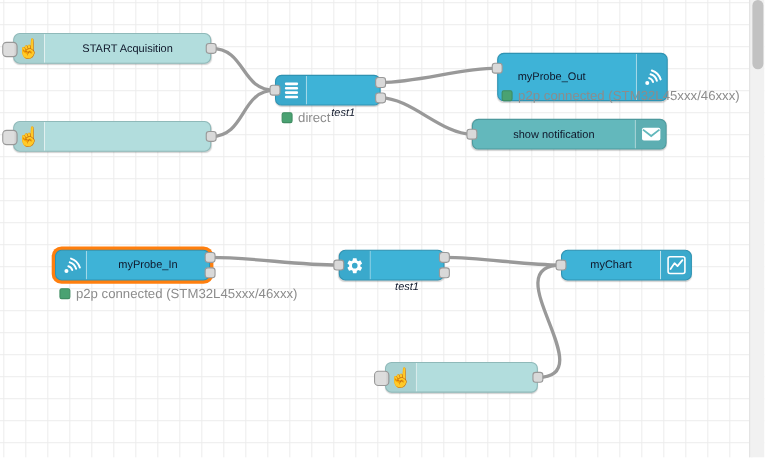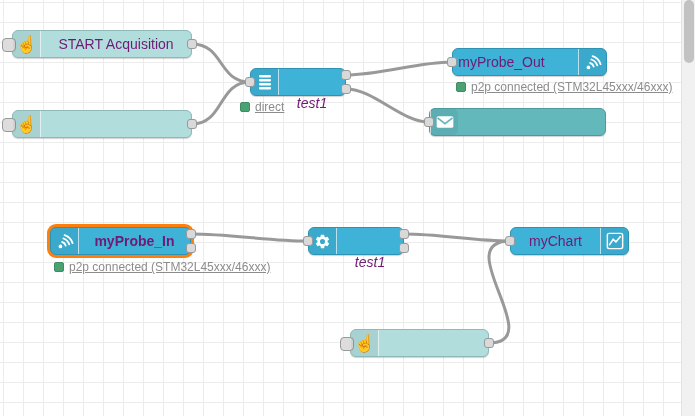--- a/index.html
+++ b/index.html
@@ -23,21 +23,21 @@
     position:absolute; border-radius:6px;
     border:1px solid rgba(0,0,0,0.28);
     box-shadow:0 1px 1px rgba(0,0,0,0.18);
     display:flex; align-items:center;
   }
   .node-blue   { background:#3eb3d7; border-color:#2e93b3; }
   .node-inject { background:#b2dddd; border-color:#8fb9b9; }
   .node-notify { background:#63b8bc; border-color:#4d9a9e; }
 
   .node .label {
-    flex:1; text-align:center; font-size:14px; color:#701a75;
+    flex:1; text-align:center; font-size:10px; color:#0f172a;
     white-space:nowrap; overflow:hidden; padding:0 4px;
   }
   .label.italic { font-style:italic;margin-top:41px; }
 
   .iconbox {
     width:28px; align-self:stretch; flex:none;
     display:flex; align-items:center; justify-content:center;
     background:rgba(0,0,0,0.05); position:relative;
   }
   .iconbox.left  { border-right:1px solid rgba(255,255,255,0.65); border-radius:5px 0 0 5px; }
@@ -53,21 +53,21 @@
   .port.out { right:-6px; }
   .inject-btn {
     position:absolute; left:-11px; top:7px; width:14px; height:14px;
     background:#ddd; border:1px solid #999; border-radius:4px;
   }
 
   .selected { box-shadow:0 0 0 3px #ff7f0e; }
 
   .status {
     position:absolute; display:flex; align-items:center; gap:5px;
-    font-size:12px; color:#8c8c8c; white-space:nowrap;text-decoration:underline;
+    font-size:12px; color:#8c8c8c; white-space:nowrap;
   }
   .status-dot {
     width:10px; height:10px; border-radius:2px;
     background:#4aa272; border:1px solid #3f8d62; flex:none;
   }
 
   .vscroll {
     position:absolute; right:0; top:0; width:14px; height:416px;
     background:#f1f1f1; border-left:1px solid #e3e3e3;
   }
@@ -117,55 +117,56 @@
             <rect x="2" y="9" width="12" height="2.4" rx="1"></rect>
             <rect x="2" y="13" width="12" height="2.4" rx="1"></rect>
           </g>
       </svg>
     </div>
     <span class="label italic">test1</span>
     <div class="port in" style="top:8px;"></div>
     <div class="port out" style="top:1px;"></div>
     <div class="port out" style="top:15px;"></div>
   </div>
-  <div class="status" style="left:240px; top:100px;">
+  <div class="status" style="left:256px; top:100px;">
     <span class="status-dot"></span>
     <span>direct</span>
   </div>
 
-  <div class="node node-blue" style="left:452px; top:48px; width:155px; height:28px;gap:28px;">
+  <div class="node node-blue" style="left:452px; top:48px; width:155px; height:44px;gap:28px;">
     <span class="label">myProbe_Out</span>
     <div class="iconbox right">
       <svg width="20" height="20" viewBox="0 0 24 24">
         <g stroke="#fff" stroke-width="2.2" fill="none" stroke-linecap="round">
           <path d="M8.6 13.2 A6 6 0 0 1 12.8 17.4"></path>
           <path d="M10.1 9.0 A10.5 10.5 0 0 1 17.0 16.0"></path>
           <path d="M11.5 4.9 A15 15 0 0 1 21.1 14.6"></path>
         </g>
         <circle cx="6.5" cy="18.5" r="2.2" fill="#fff"></circle>
       </svg>
     </div>
     <div class="port in" style="top:8px;"></div>
   </div>
   <div class="status" style="left:456px; top:80px;">
     <span class="status-dot"></span>
     <span>p2p connected (STM32L45xxx/46xxx)</span>
   </div>
 
   <div class="node node-notify" style="left:429px; top:108px; width:177px; height:28px;">
+    <span class="label">show notification</span>
     <div class="iconbox right">
       <svg width="20" height="16" viewBox="0 0 24 18">
         <rect x="2" y="2" width="20" height="14" rx="2" fill="#fff"></rect>
         <path d="M3 4 L12 11 L21 4" fill="none" stroke="#63b8bc" stroke-width="2"></path>
       </svg>
     </div>
     <div class="port in" style="top:8px;"></div>
   </div>
 
-  <div class="node node-blue selected" style="left:50px; top:227px; width:141px; height:28px;font-weight:bold;">
+  <div class="node node-blue selected" style="left:50px; top:227px; width:141px; height:28px;">
     <div class="iconbox left">
       <svg width="20" height="20" viewBox="0 0 24 24">
         <g stroke="#fff" stroke-width="2.2" fill="none" stroke-linecap="round">
           <path d="M8.6 13.2 A6 6 0 0 1 12.8 17.4"></path>
           <path d="M10.1 9.0 A10.5 10.5 0 0 1 17.0 16.0"></path>
           <path d="M11.5 4.9 A15 15 0 0 1 21.1 14.6"></path>
         </g>
         <circle cx="6.5" cy="18.5" r="2.2" fill="#fff"></circle>
       </svg>
     </div>

